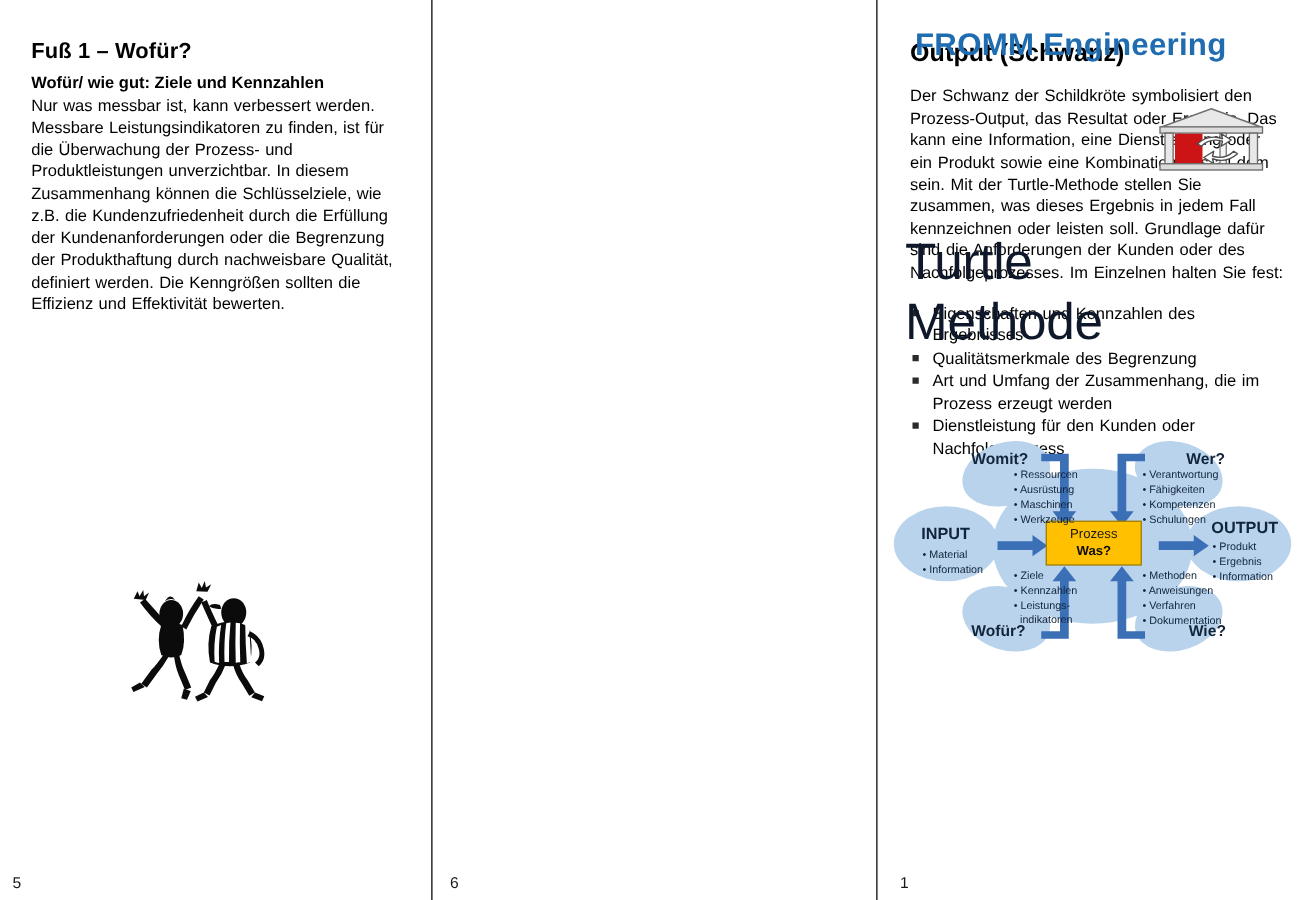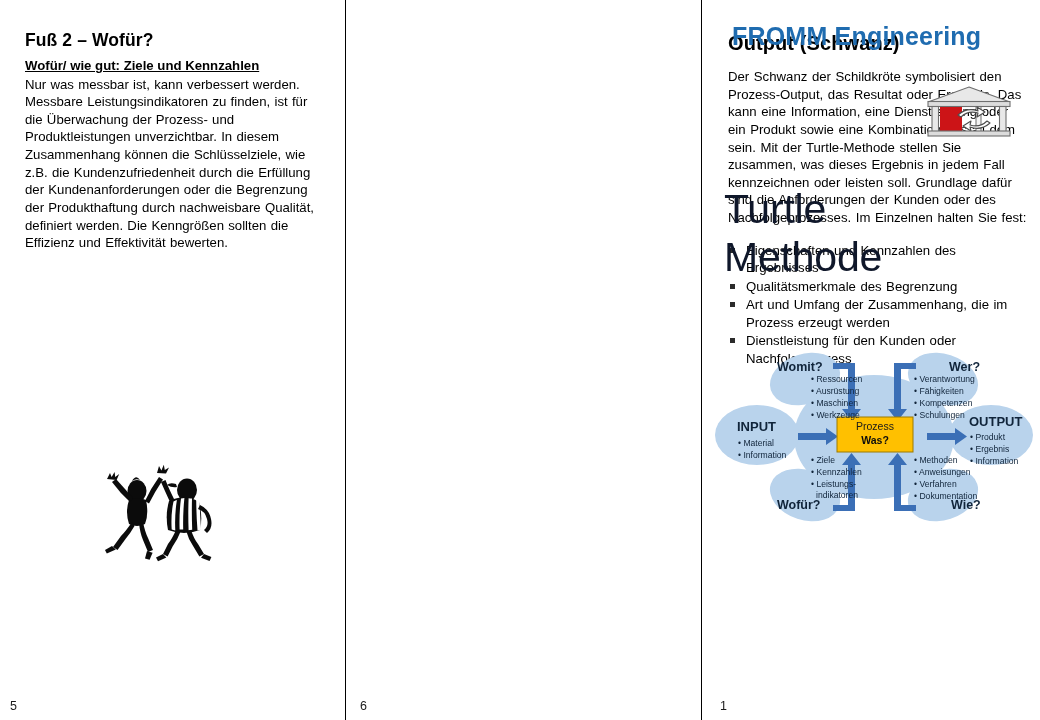--- a/index.html
+++ b/index.html
@@ -49,21 +49,20 @@
     font-weight: bold;
     letter-spacing: 0.1px;
     margin: 0 0 7px 0;
     line-height: 1.15;
   }
   .slide-subtitle {
     font-size: 13.2px;
     font-weight: bold;
     margin: 0 0 1px 0;
     line-height: 1.32;
-    text-decoration: underline;
   }
   .slide-para {
     font-size: 13.2px;
     line-height: 1.335;
     margin: 0;
     word-spacing: 0.6px;
   }
   #slide6-body .slide-title { margin-bottom: 13px; font-size: 20px; }
   #slide6-body .slide-para { word-spacing: 0.9px; }
 
@@ -136,21 +135,21 @@
     width: 323px;
     height: 220px;
   }
 </style>
 </head>
 <body>
 
 <div class="panel" id="panel-slide-5">
 
   <div class="slide-body" id="slide5-body">
-    <h1 class="slide-title">Fuß 2 – Wofür?</h1>
+    <h1 class="slide-title">Fuß 1 – Wofür?</h1>
     <p class="slide-subtitle">Wofür/ wie gut: Ziele und Kennzahlen</p>
     <p class="slide-para">Nur was messbar ist, kann verbessert werden. Messbare Leistungsindikatoren zu finden, ist für die Überwachung der Prozess- und Produktleistungen unverzichtbar. In diesem Zusammenhang können die Schlüsselziele, wie z.B. die Kundenzufriedenheit durch die Erfüllung der Kundenanforderungen oder die Begrenzung der Produkthaftung durch nachweisbare Qualität, definiert werden. Die Kenngrößen sollten die Effizienz und Effektivität bewerten.</p>
   </div>
 
   <div id="celebration-figures">
     <svg viewBox="0 0 140 125" width="140" height="125" aria-hidden="true">
       <g fill="#0b0b0b">
 
         <ellipse cx="57" cy="48" rx="9.5" ry="11"></ellipse>
         <path d="M52 38 q4 -7 8 -1 q-4 -2 -8 1z"></path>

